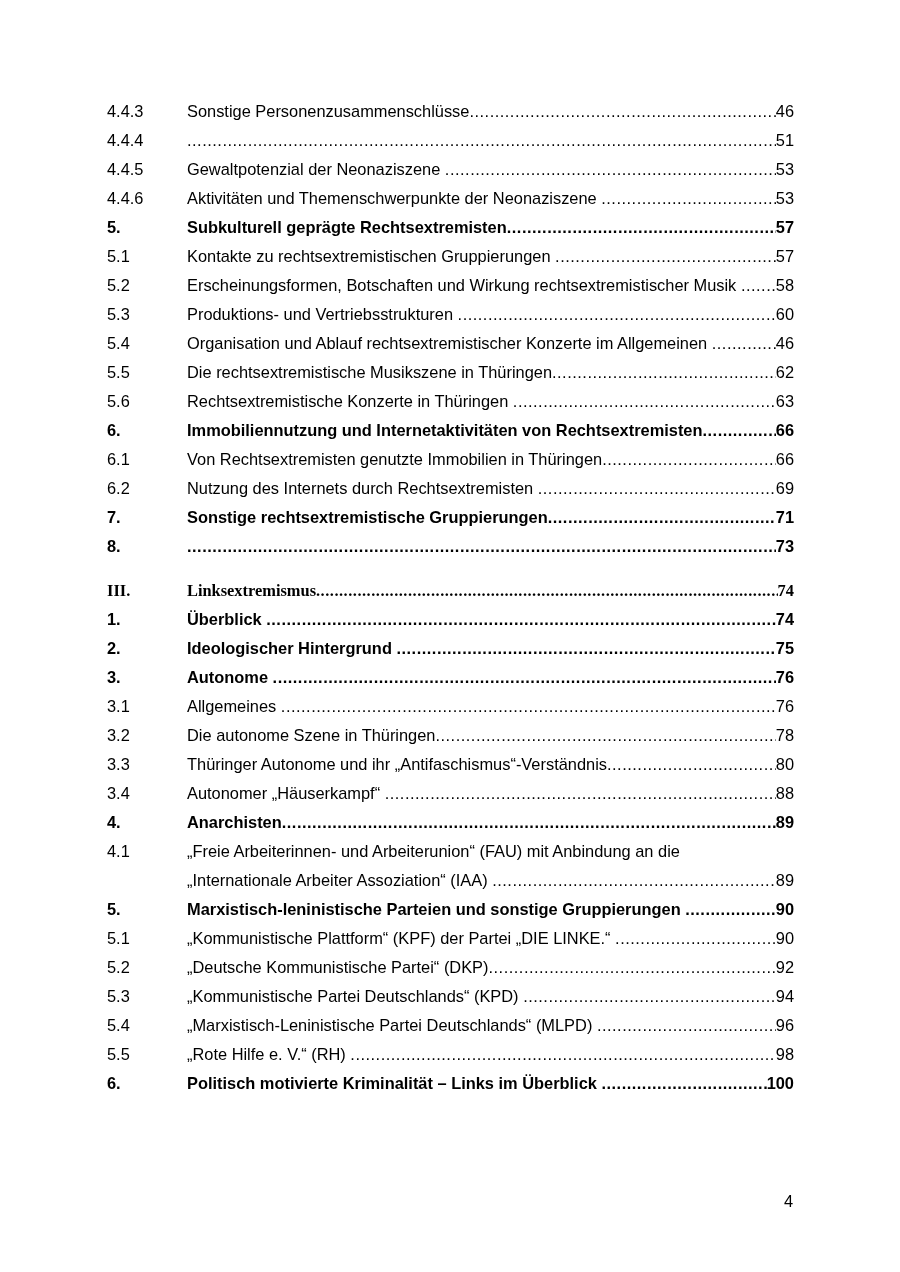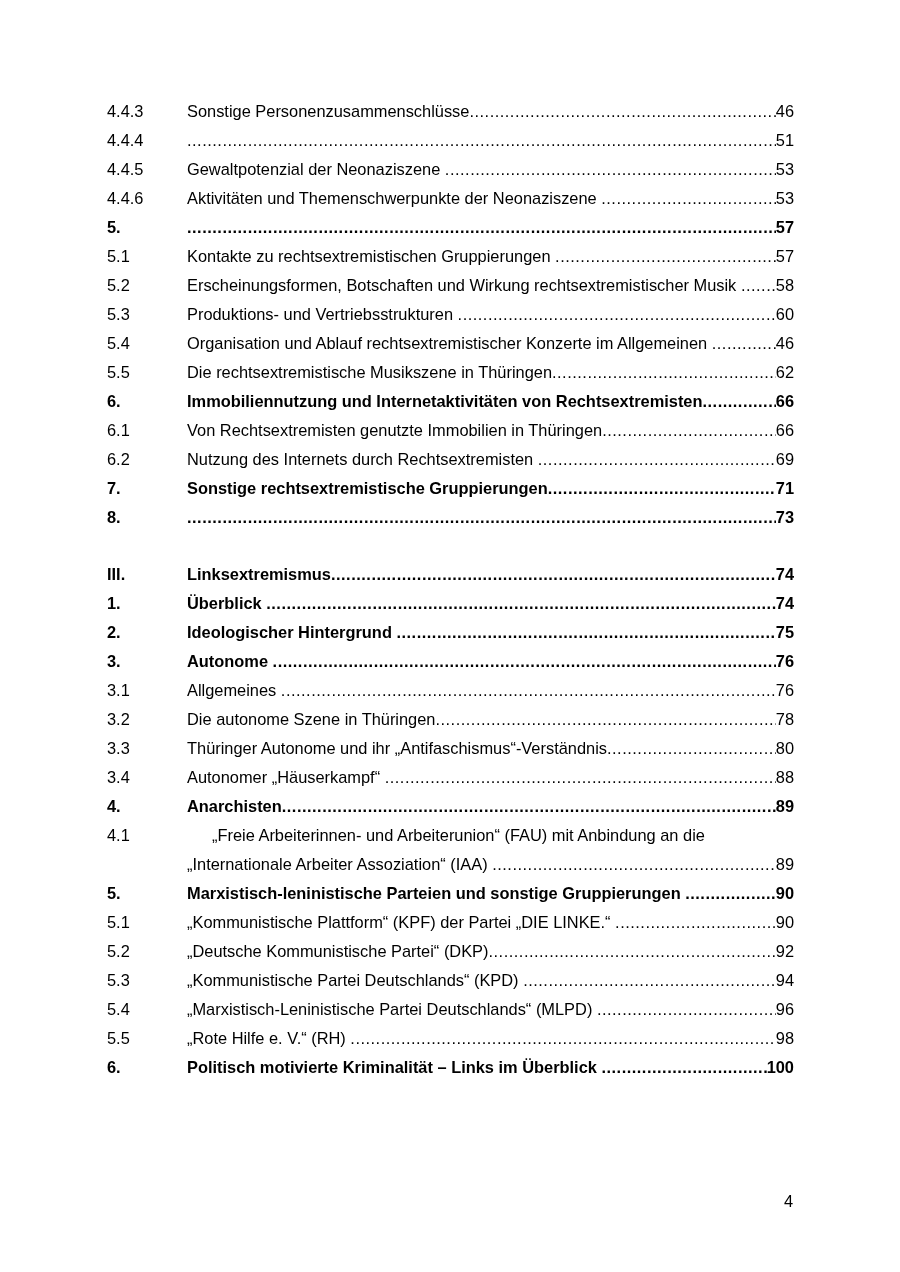--- a/index.html
+++ b/index.html
@@ -36,21 +36,22 @@
   
   .entry {
     display: flex;
     align-items: baseline;
     font-size: 16.4px;
     line-height: 29px;
     white-space: nowrap;
   }
 
   .entry.gap-before {
-    margin-top: 28px;
+    margin-top: 15px;
+    font-family: Liberation Serif, serif;
   }
 
   .num {
     flex: 0 0 80px;
     width: 80px;
     text-align: left;
   }
 
   .body {
     flex: 1 1 auto;
@@ -92,21 +93,20 @@
   .entry.bold .pagenum {
     font-weight: bold;
   }
 
   
   .entry.cont .num {
     visibility: hidden;
   }
   .entry.noleader .title {
     white-space: pre;
-    margin-left: 25px;
   }
 
   .folio {
     position: absolute;
     left: 0;
     top: 1192px;
     width: 793px;
     text-align: right;
     font-size: 16.4px;
     font-family: "Liberation Sans", sans-serif;
@@ -145,20 +145,21 @@
         <span class="num">4.4.6</span>
         <span class="body">
           <span class="title">Aktivitäten und Themenschwerpunkte der Neonaziszene </span>
           <span class="leader"></span>
           <span class="pagenum">53</span>
         </span>
       </div>
       <div class="entry bold">
         <span class="num">5.</span>
         <span class="body">
+          <span class="title">Subkulturell geprägte Rechtsextremisten</span>
           <span class="leader"></span>
           <span class="pagenum">57</span>
         </span>
       </div>
       <div class="entry">
         <span class="num">5.1</span>
         <span class="body">
           <span class="title">Kontakte zu rechtsextremistischen Gruppierungen </span>
           <span class="leader"></span>
           <span class="pagenum">57</span>
@@ -187,20 +188,28 @@
           <span class="leader"></span>
           <span class="pagenum">46</span>
         </span>
       </div>
       <div class="entry">
         <span class="num">5.5</span>
         <span class="body">
           <span class="title">Die rechtsextremistische Musikszene in Thüringen</span>
           <span class="leader"></span>
           <span class="pagenum">62</span>
+        </span>
+      </div>
+      <div class="entry">
+        <span class="num">5.6</span>
+        <span class="body">
+          <span class="title">Rechtsextremistische Konzerte in Thüringen </span>
+          <span class="leader"></span>
+          <span class="pagenum">63</span>
         </span>
       </div>
       <div class="entry bold">
         <span class="num">6.</span>
         <span class="body">
           <span class="title">Immobiliennutzung und Internetaktivitäten von Rechtsextremisten</span>
           <span class="leader"></span>
           <span class="pagenum">66</span>
         </span>
       </div>

